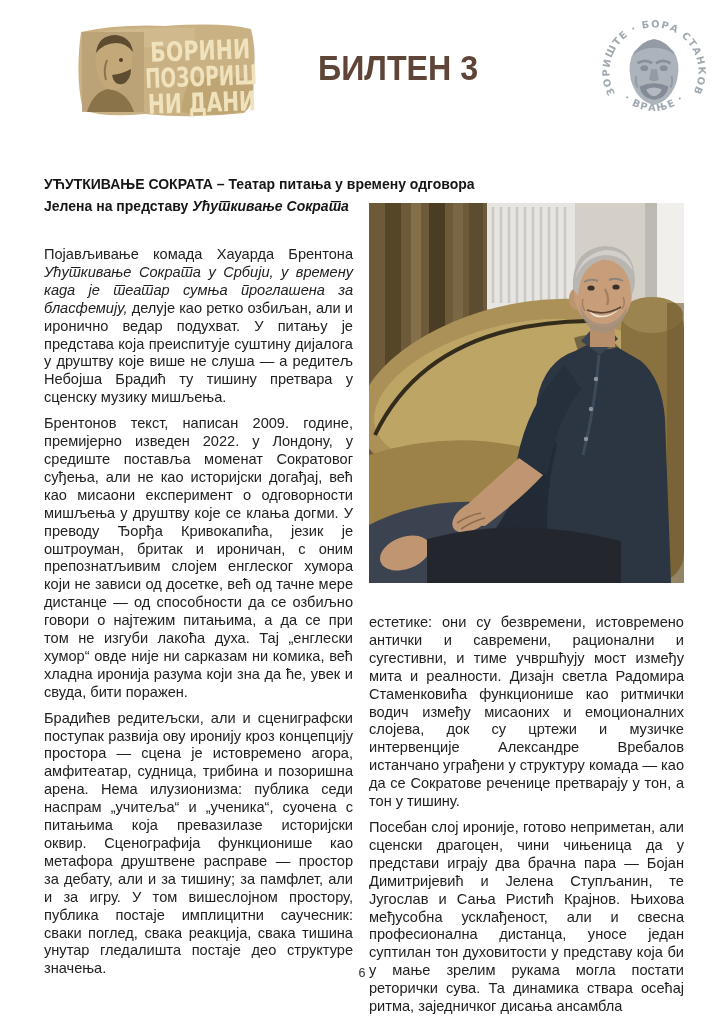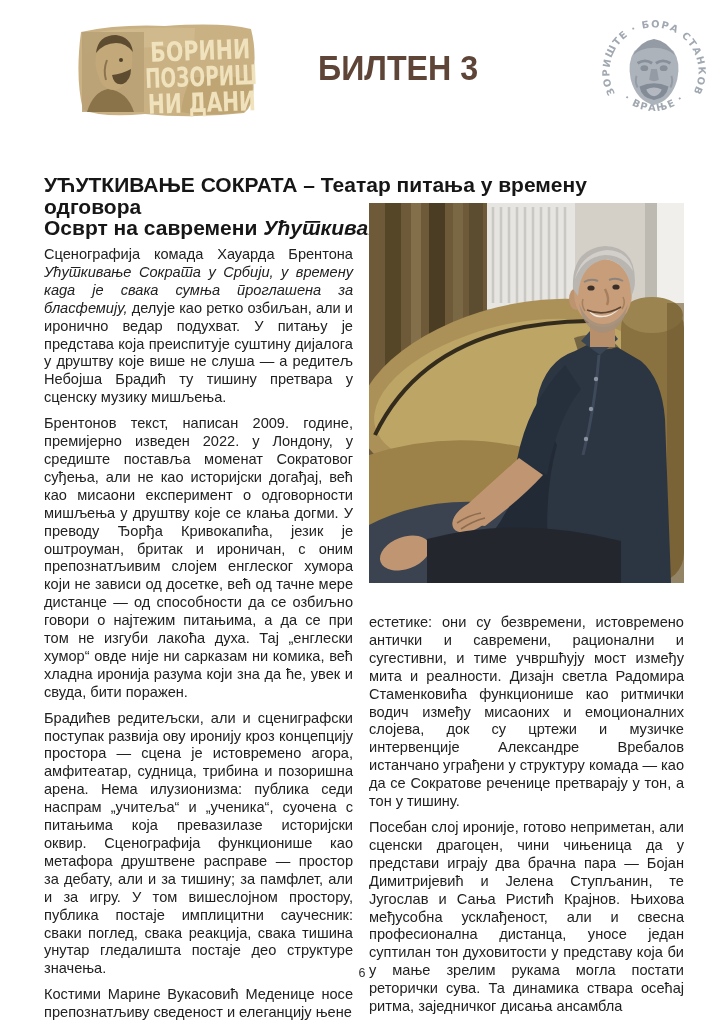--- a/index.html
+++ b/index.html
@@ -20,21 +20,21 @@
     position: absolute; left: 318px; top: 48px; width: 150px;
     font-size: 35px; font-weight: bold; color: #5f4537;
     letter-spacing: 0px; transform: scaleX(0.92); transform-origin: left top;
     white-space: nowrap;
   }
   .round-stamp { position: absolute; left: 594px; top: 12px; width: 120px; height: 120px; opacity: .92; }
 
   
   .title-block { position: absolute; left: 44px; top: 174px; width: 630px; }
   .title-block .t-line {
-    font-size: 21px; line-height: 21.5px; font-weight: bold; color: #161616;
+    font-size: 14px; line-height: 21.5px; font-weight: bold; color: #161616;
   }
   .title-block .t-ital { font-style: italic; }
 
   
   .col { position: absolute; text-align: justify; font-size: 14.6px; line-height: 17.9px; color: #212121; }
   .col p { margin-bottom: 8px; }
   .col-left  { left: 44px;  top: 246px; width: 309px; }
   .col-right { left: 369px; top: 614px; width: 315px; }
   .ital { font-style: italic; }
 
@@ -104,21 +104,21 @@
         <path d="M59,59 L65,59 L67,70 Q62,73 57,70Z" fill="#8b939e"></path>
         <path d="M47,77 Q62,70 77,77 Q75,89 62,91 Q49,89 47,77Z" fill="#79828e"></path>
         <path d="M54,80 Q62,76 70,80 Q68,86 62,87 Q56,86 54,80Z" fill="#aeb4bc"></path>
         <path d="M44,66 Q42,72 45,78 M80,66 Q82,72 79,78" stroke="#8b939e" stroke-width="2" fill="none"></path>
       </g>
     </svg>
   </div>
 
   <div class="title-block">
     <div class="t-line">УЋУТКИВАЊЕ СОКРАТА – Театар питања у времену одговора</div>
-    <div class="t-line"><span>Осврт на савремени </span><span class="t-ital">Ућуткивање Сократа</span></div>
+    <div class="t-line"><span>Јелена на представу </span><span class="t-ital">Ућуткивање Сократа</span></div>
   </div>
 
   <div class="photo">
     <svg width="315" height="380" viewBox="0 0 315 380">
       <rect width="315" height="380" fill="#c9c3b6"></rect>
 
       <rect x="0" y="0" width="118" height="380" fill="#6e5a39"></rect>
       <rect x="16" y="0" width="16" height="380" fill="#554628"></rect>
       <rect x="42" y="0" width="10" height="380" fill="#83704b"></rect>
       <rect x="60" y="0" width="16" height="380" fill="#4a3d24"></rect>
@@ -172,24 +172,23 @@
       <ellipse cx="247" cy="84" rx="3.6" ry="2.6" fill="#3a2f28"></ellipse>
       <path d="M215,79 Q222,75 229,78 M240,77 Q247,74 254,78" stroke="#8d857c" stroke-width="2" fill="none"></path>
       <path d="M236,86 Q241,96 238,102" stroke="#a87f5e" stroke-width="2.4" fill="none"></path>
       <path d="M220,108 Q235,119 251,105 Q242,116 228,114 Q222,112 220,108Z" fill="#efe9df"></path>
       <path d="M218,107 Q235,114 252,104" stroke="#5d4434" stroke-width="1.6" fill="none"></path>
       <path d="M214,96 Q212,102 216,108 M254,94 Q257,100 253,106" stroke="#a3805f" stroke-width="1.5" fill="none"></path>
     </svg>
   </div>
 
   <div class="col col-left">
-    <p><span>Сценографија комада Хауарда Брентона </span><span class="ital">Ућуткивање Сократа у Србији, у времену када је свака сумња проглашена за бласфемију,</span><span> делује као ретко озбиљан, али и иронично ведар подухват. У питању је представа која преиспитује суштину дијалога у друштву које више не слуша — а редитељ Небојша Брадић ту тишину претвара у сценску музику мишљења.</span></p>
+    <p><span>Појављивање комада Хауарда Брентона </span><span class="ital">Ућуткивање Сократа у Србији, у времену када је театар сумња проглашена за бласфемију,</span><span> делује као ретко озбиљан, али и иронично ведар подухват. У питању је представа која преиспитује суштину дијалога у друштву које више не слуша — а редитељ Небојша Брадић ту тишину претвара у сценску музику мишљења.</span></p>
     <p>Брентонов текст, написан 2009. године, премијерно изведен 2022. у Лондону, у средиште поставља моменат Сократовог суђења, али не као историјски догађај, већ као мисаони експеримент о одговорности мишљења у друштву које се клања догми. У преводу Ђорђа Кривокапића, језик је оштроуман, бритак и ироничан, с оним препознатљивим слојем енглеског хумора који не зависи од досетке, већ од тачне мере дистанце — од способности да се озбиљно говори о најтежим питањима, а да се при том не изгуби лакоћа духа. Тај „енглески хумор“ овде није ни сарказам ни комика, већ хладна иронија разума који зна да ће, увек и свуда, бити поражен.</p>
     <p>Брадићев редитељски, али и сцениграфски поступак развија ову иронију кроз концепцију простора — сцена је истовремено агора, амфитеатар, судница, трибина и позоришна арена. Нема илузионизма: публика седи наспрам „учитеља“ и „ученика“, суочена с питањима која превазилазе историјски оквир. Сценографија функционише као метафора друштвене расправе — простор за дебату, али и за тишину; за памфлет, али и за игру. У том вишеслојном простору, публика постаје имплицитни саучесник: сваки поглед, свака реакција, свака тишина унутар гледалишта постаје део структуре значења.</p>
-    <p>Костими Марине Вукасовић Меденице носе препознатљиву сведеност и елеганцију њене</p>
   </div>
 
   <div class="col col-right">
     <p>естетике: они су безвремени, истовремено антички и савремени, рационални и сугестивни, и тиме учвршћују мост између мита и реалности. Дизајн светла Радомира Стаменковића функционише као ритмички водич између мисаоних и емоционалних слојева, док су цртежи и музичке интервенције Александре Вребалов истанчано уграђени у структуру комада — као да се Сократове реченице претварају у тон, а тон у тишину.</p>
     <p>Посебан слој ироније, готово неприметан, али сценски драгоцен, чини чињеница да у представи играју два брачна пара — Бојан Димитријевић и Јелена Ступљанин, те Југослав и Сања Ристић Крајнов. Њихова међусобна усклађеност, али и свесна професионална дистанца, уносе један суптилан тон духовитости у представу која би у мање зрелим рукама могла постати реторички сува. Та динамика ствара осећај ритма, заједничког дисања ансамбла</p>
   </div>
 
   <div class="page-number">6</div>
 
 </div>

